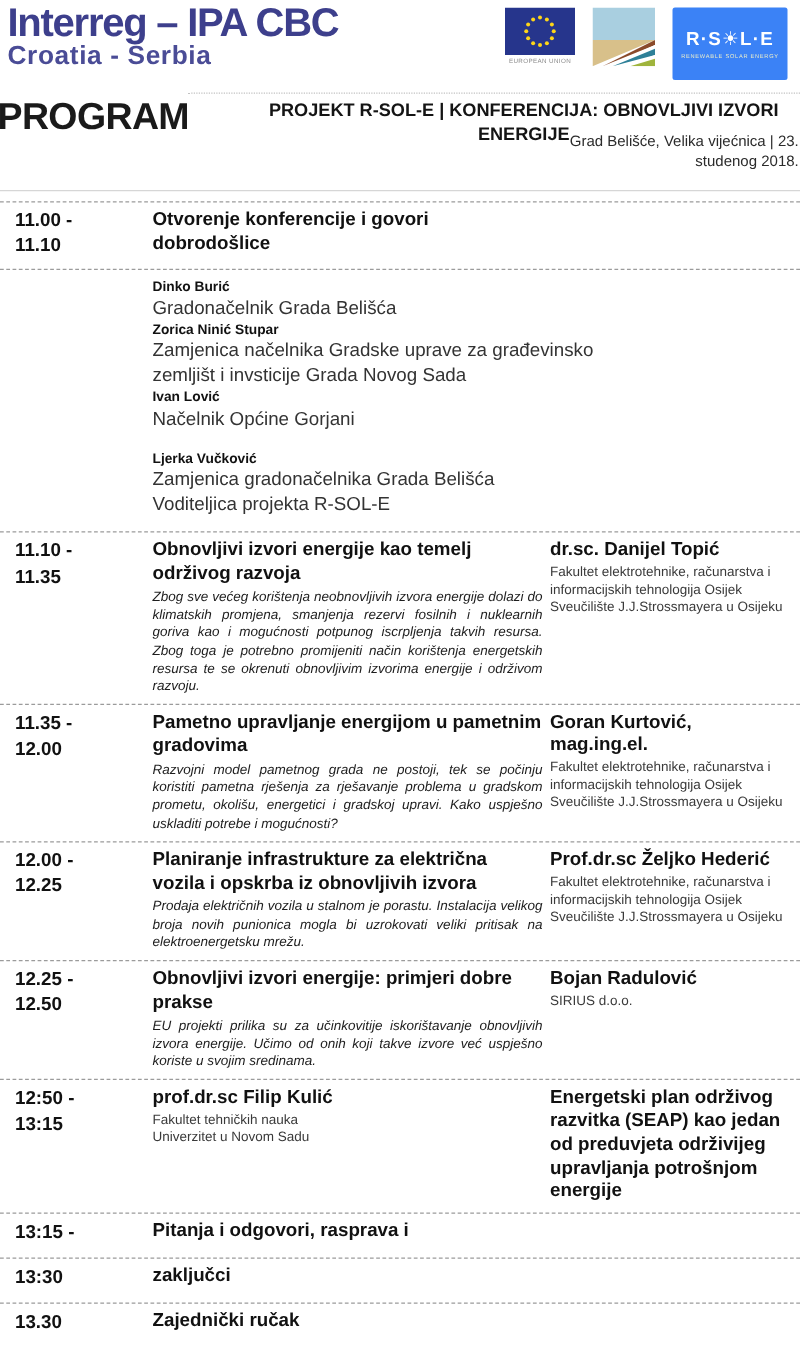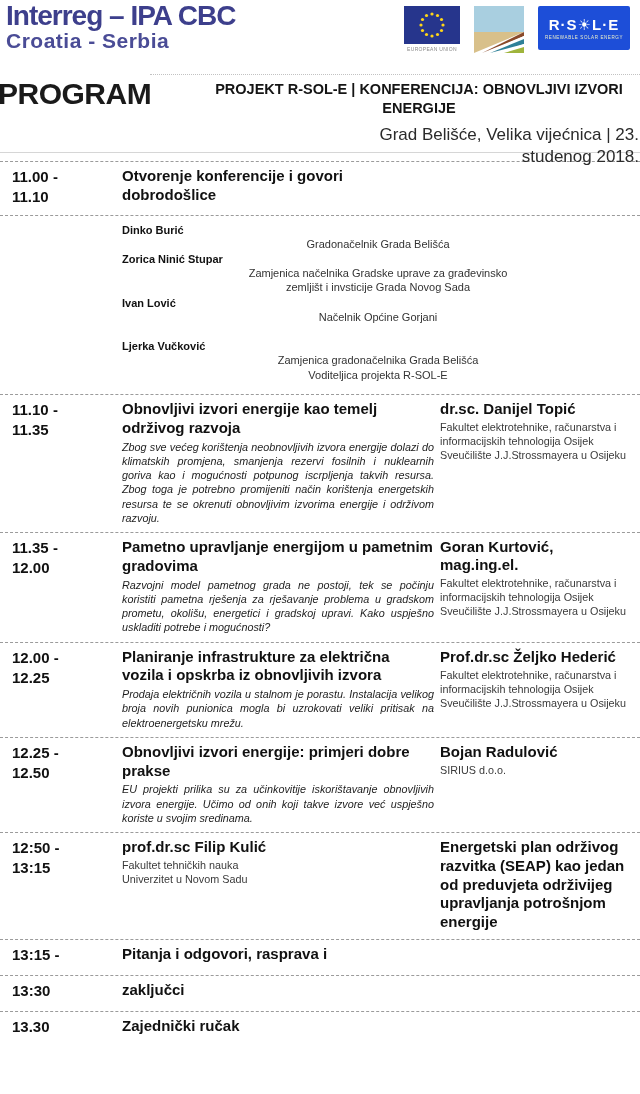--- a/index.html
+++ b/index.html
@@ -6,48 +6,48 @@
   body{
     width:640px;height:1094px;overflow:hidden;background:#ffffff;
     font-family:"Liberation Sans","DejaVu Sans",sans-serif;color:#111;
     position:relative;
   }
   .page{width:640px;height:1094px;position:relative;background:#fff;}
 
   
   .header{position:relative;height:150px;}
   .interreg{position:absolute;top:2px;left:6px;line-height:1;}
-  .interreg .l1{font-size:28px;font-weight:bold;color:#3d3f8c;letter-spacing:-1px;}
+  .interreg .l1{font-size:32px;font-weight:bold;color:#3d3f8c;letter-spacing:-1px;}
   .interreg .l2{font-size:21px;font-weight:bold;color:#4a4c96;margin-top:0;letter-spacing:0.5px;}
 
   .logo-row{position:absolute;top:6px;right:10px;display:flex;align-items:flex-start;gap:14px;}
   .eu-flag{display:flex;flex-direction:column;align-items:center;}
   .eu-caption{font-size:5px;color:#8a8a8a;margin-top:2px;letter-spacing:0.3px;}
-  .rsole{width:92px;height:44px;background:#1d4ed8;border-radius:2px;display:flex;flex-direction:column;align-items:center;justify-content:center;}
+  .rsole{width:92px;height:58px;background:#3b82f6;border-radius:2px;display:flex;flex-direction:column;align-items:center;justify-content:center;}
   .rsole .txt{color:#fff;font-weight:bold;font-size:15px;letter-spacing:1px;line-height:1;}
   .rsole .cap{color:#e9eccb;font-size:4.5px;letter-spacing:0.6px;margin-top:3px;}
 
   .hdr-dotline{position:absolute;top:74px;left:150px;right:0;border-top:1px dotted #c2c2c2;}
   .program-title{position:absolute;top:77px;left:-2px;font-size:30px;font-weight:bold;letter-spacing:-0.5px;color:#1a1a1a;}
   .event-title{position:absolute;top:80px;right:1px;width:440px;text-align:center;font-weight:bold;font-size:14.5px;line-height:1.3;white-space:pre-line;color:#141414;}
-  .venue{position:absolute;top:124px;right:1px;text-align:right;font-size:17px;line-height:1.3;white-space:pre-line;color:#2b2b2b;}
+  .venue{position:absolute;top:106px;right:1px;text-align:right;font-size:12px;line-height:1.3;white-space:pre-line;color:#2b2b2b;}
 
   
   .table{margin-top:2px;}
   .table-topline{border-top:1px solid #d6d6d6;margin:0 0 8px 0;}
   .srow{border-top:1px dashed #9b9b9b;display:grid;grid-template-columns:104px 312px 1fr;column-gap:6px;padding:5px 6px 7px 12px;box-sizing:border-box;}
   .time{font-size:15px;font-weight:bold;white-space:pre-line;line-height:1.35;}
   .stitle{font-size:15px;font-weight:bold;line-height:1.25;}
   .sdesc{font-size:10.8px;font-style:italic;text-align:justify;color:#1d1d1d;line-height:1.32;margin-top:2px;}
   .spk{font-size:15px;font-weight:bold;line-height:1.2;white-space:pre-line;}
   .aff{font-size:10.8px;color:#3a3a3a;line-height:1.3;margin-top:2px;white-space:pre-line;}
 
   .speakers-block{border-top:1px dashed #9b9b9b;padding:8px 6px 10px 122px;}
   .sp-entry .name{font-size:11px;font-weight:bold;line-height:1.2;}
-  .sp-entry .role{font-size:11px;color:#333;line-height:1.3;white-space:pre-line;margin-bottom:2px;text-align:center;}
+  .sp-entry .role{font-size:15px;color:#333;line-height:1.3;white-space:pre-line;margin-bottom:2px;}
   .sp-gap{height:14px;}
 
   .mh46{min-height:46px;} .mh38{min-height:38px;} .mh122{min-height:122px;}
   .mh92{min-height:92px;} .mh84{min-height:84px;} .mh72{min-height:72px;}
   .mh36{min-height:36px;} .mh26{min-height:26px;}
 </style>
 </head>
 <body>
 
 <div class="page">

